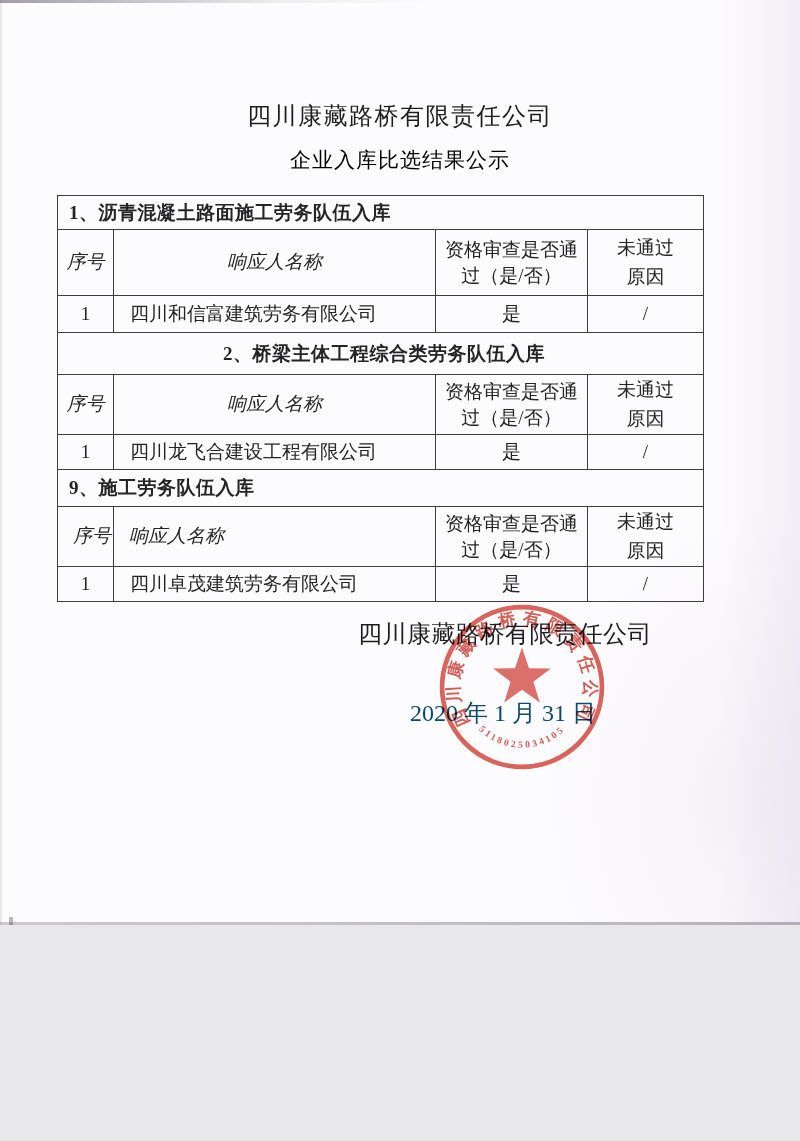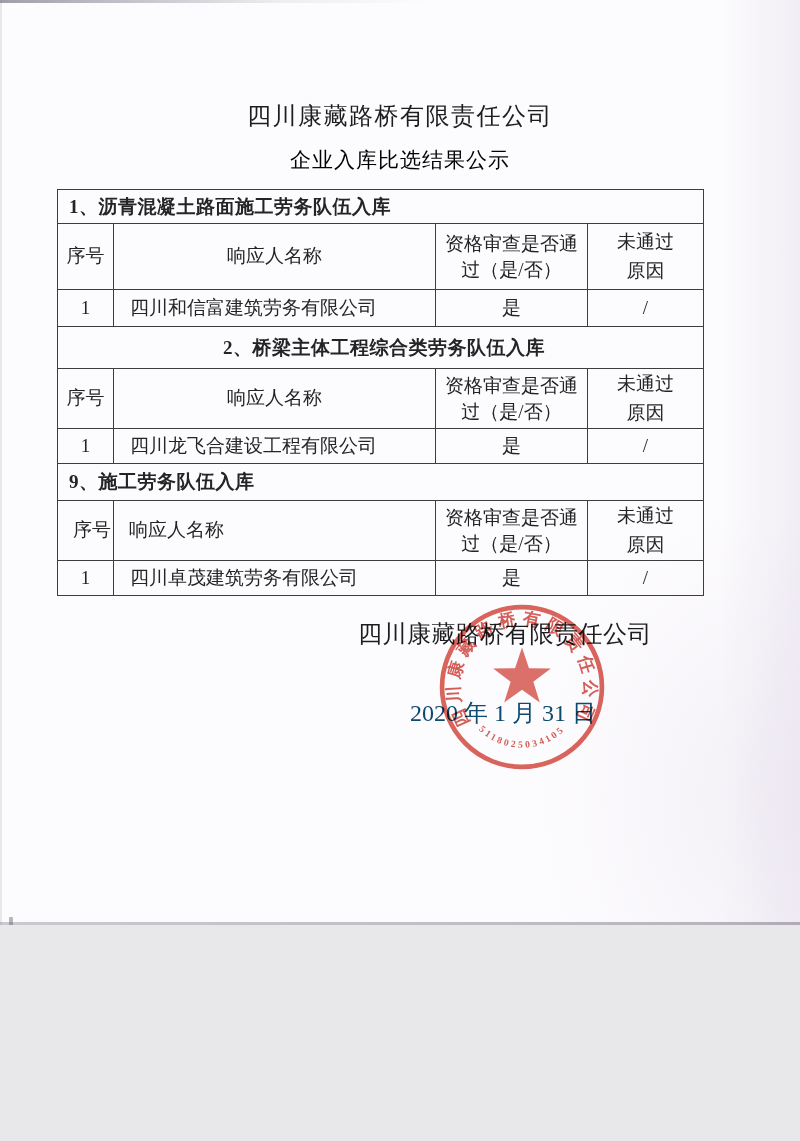--- a/index.html
+++ b/index.html
@@ -25,27 +25,27 @@
   .speck-row  { left:440px; top:1036px; width:330px; height:5px; opacity:.5;
                 background:repeating-linear-gradient(90deg, rgba(140,135,150,.22) 0 2px, transparent 2px 16px); }
 
   
   .doc-title    { position:absolute; top:100px; left:0; width:100%; text-align:center;
                   font-size:24px; line-height:32px; letter-spacing:1.5px; color:#1d1d1f; }
   .doc-subtitle { position:absolute; top:146px; left:0; width:100%; text-align:center;
                   font-size:21px; line-height:28px; letter-spacing:1px; color:#000000; }
 
   
-  table.results { position:absolute; left:57px; top:189px; width:646px;
+  table.results { position:absolute; left:57px; top:195px; width:646px;
                   border-collapse:collapse; table-layout:fixed; }
   table.results td { border:1.7px solid #3d3c40; vertical-align:middle;
                   font-size:19px; color:#242427; }
   td.section-title { font-weight:bold; font-size:21px; padding:3px 4px 3px 11px;
                   letter-spacing:0.5px; color:#1b1b1d; }
-  td.hdr        { text-align:center; line-height:1.62; }
+  td.hdr        { text-align:center; line-height:1.62;font-style:italic; }
   td.hdr-qual   { text-align:center; padding:2px 6px; white-space:pre-line;margin-left:32px; }
   td.hdr-reason { text-align:center; white-space:pre-line; line-height:1.5;margin-top:40px; }
   td.hdr-left   { text-align:left; padding-left:15px; }
   td.cell-index { text-align:center; }
   td.cell-name  { text-align:left; padding-left:16px; }
   td.cell-qual, td.cell-reason { text-align:center; }
 
   
   .sig-company { position:absolute; top:618px; left:355px; width:300px; text-align:center;
                  font-size:24px; letter-spacing:0.5px; color:#1d1d1f; }

